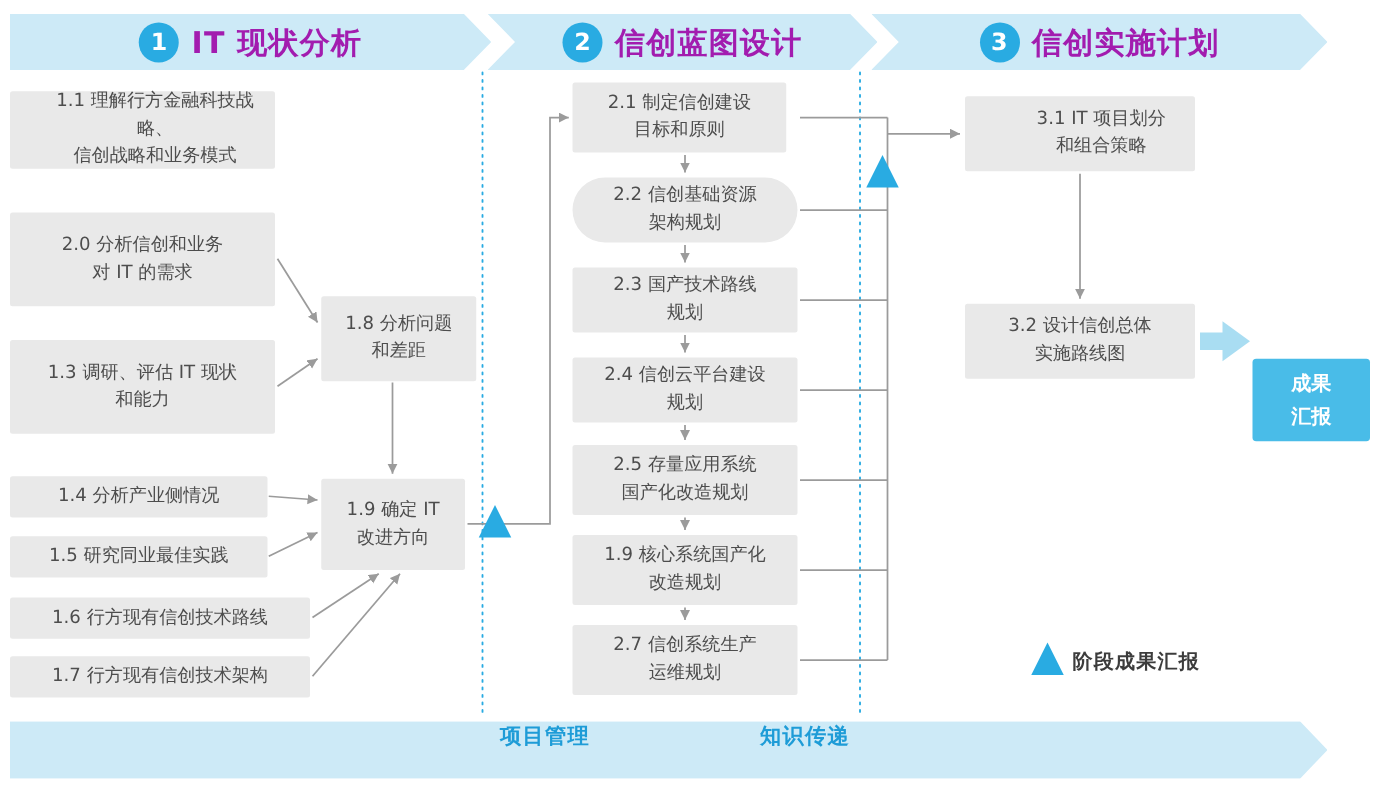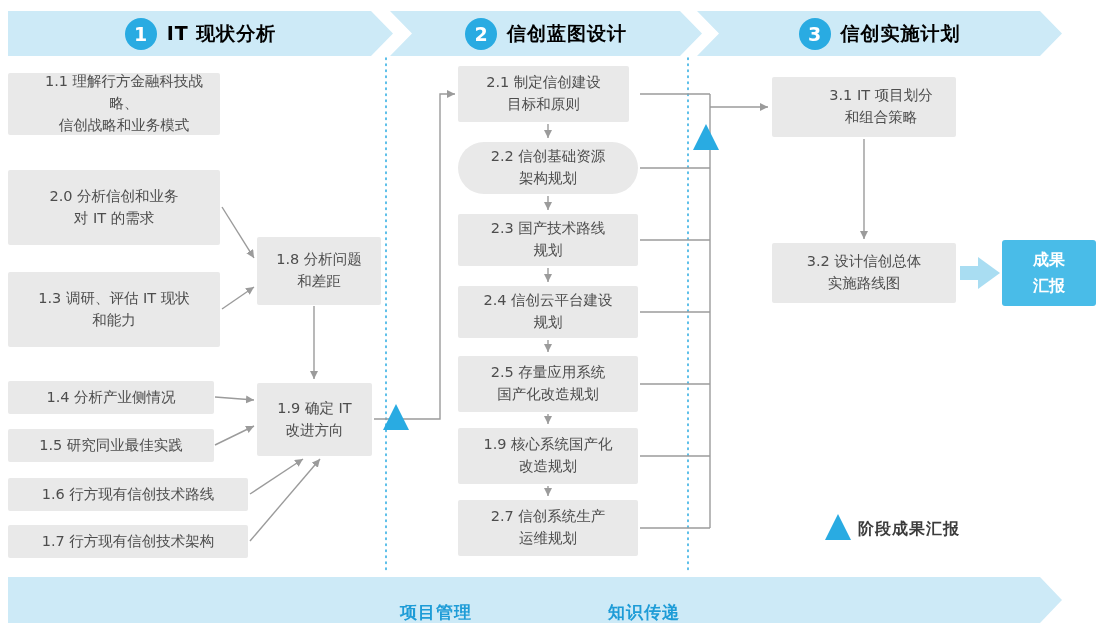--- a/index.html
+++ b/index.html
@@ -7,31 +7,31 @@
   .canvas { position:relative; width:1115px; height:638px; background:#ffffff; overflow:hidden; }
 
   .connectors { position:absolute; left:0; top:0; pointer-events:none; }
 
   .banner { position:absolute; background:#cdeaf7; display:flex; align-items:center; justify-content:center; gap:10px; }
   .banner-first { clip-path: polygon(0 0, calc(100% - 22px) 0, 100% 50%, calc(100% - 22px) 100%, 0 100%); }
   .banner-mid   { clip-path: polygon(0 0, calc(100% - 22px) 0, 100% 50%, calc(100% - 22px) 100%, 0 100%, 22px 50%); }
 
   .num-circle { width:32px; height:32px; border-radius:50%; background:#29abe2; color:#ffffff;
                 font-weight:bold; font-size:19px; display:flex; align-items:center; justify-content:center; flex:0 0 auto; }
-  .banner-title { color:#000000; font-weight:bold; font-size:19px; letter-spacing:1px; }
+  .banner-title { color:#a21caf; font-weight:bold; font-size:24px; letter-spacing:1px; }
 
   .box { position:absolute; background:#e9e9e9; color:#4d4d4d; font-size:14.5px; line-height:1.5;
          display:flex; align-items:center; justify-content:center; text-align:center;
          white-space:pre-line; border-radius:2px; padding:2px 6px; box-sizing:border-box; }
 
   .report-box { position:absolute; background:#49bce8; color:#ffffff; font-weight:bold; font-size:16px;
                 line-height:1.6; display:flex; align-items:center; justify-content:center; text-align:center;
-                white-space:pre-line; border-radius:3px; }
+                white-space:pre-line; border-radius:3px;margin-top:47px; }
 
-  .bottom-label { position:absolute; top:24px; color:#1e9cd7; font-weight:bold; font-size:17px; letter-spacing:1px; }
+  .bottom-label { position:absolute; top:0; color:#1e9cd7; font-weight:bold; font-size:17px; letter-spacing:1px; }
 
   .legend-label { position:absolute; color:#3c3c3c; font-weight:bold; font-size:16px; letter-spacing:1px; }
 </style>
 </head>
 <body>
 
 <div class="canvas">
 
   <svg class="connectors" width="1115" height="638" viewBox="0 0 1115 638">
     <defs>

